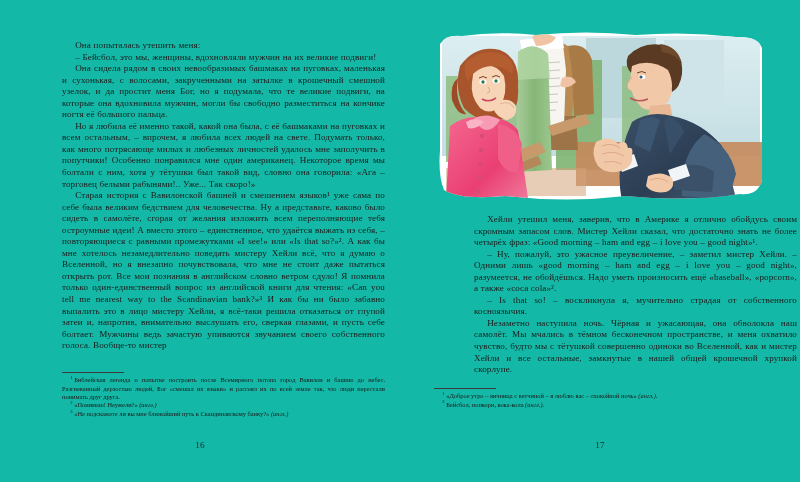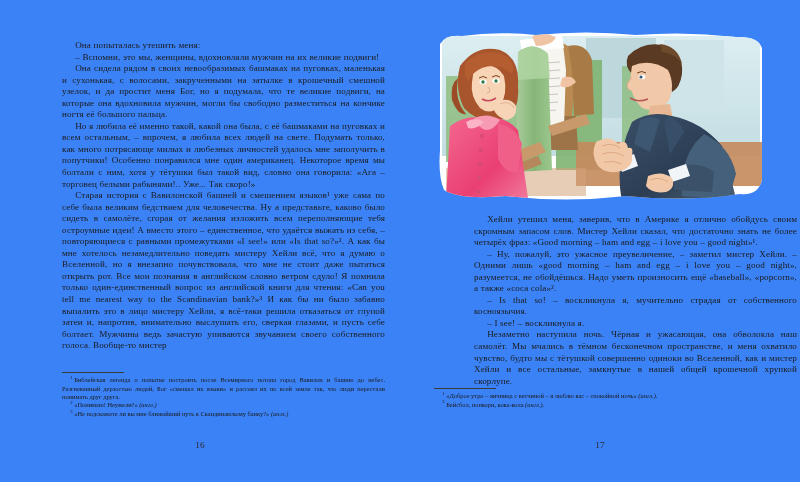--- a/index.html
+++ b/index.html
@@ -14,21 +14,21 @@
     font-family: "Liberation Serif", "DejaVu Serif", serif;
     color: #1b1b1b;
     overflow: hidden;
   }
 
   .spread {
     position: relative;
     width: 800px;
     height: 482px;
     display: flex;
-    background: #3b82f6;
+    background: #14b8a6;
   }
 
   .page {
     position: relative;
     width: 400px;
     height: 482px;
     box-sizing: border-box;
   }
 
   
@@ -116,21 +116,21 @@
 </style>
 </head>
 <body>
 
 <div class="spread">
 
   <div class="page page-left">
 
     <div class="text-col">
       <p class="body">Она попыталась утешить меня:</p>
-      <p class="body">– Вспомни, это мы, женщины, вдохновляли мужчин на их великие подвиги!</p>
+      <p class="body">– Бейсбол, это мы, женщины, вдохновляли мужчин на их великие подвиги!</p>
       <p class="body">Она сидела рядом в своих невообразимых башмаках на пуговках, маленькая и сухонькая, с волосами, закрученными на затылке в крошечный смешной узелок, и да простит меня Бог, но я подумала, что те великие подвиги, на которые она вдохновила мужчин, могли бы свободно разместиться на кончике ногтя её большого пальца.</p>
       <p class="body">Но я любила её именно такой, какой она была, с её башмаками на пуговках и всем остальным, – впрочем, я любила всех людей на свете. Подумать только, как много потрясающе милых и любезных личностей удалось мне заполучить в попутчики! Особенно понравился мне один американец. Некоторое время мы болтали с ним, хотя у тётушки был такой вид, словно она говорила: «Ага – торговец белыми рабынями!.. Уже... Так скоро!»</p>
       <p class="body">Старая история с Вавилонской башней и смешением языков¹ уже сама по себе была великим бедствием для человечества. Ну а представьте, каково было сидеть в самолёте, сгорая от желания изложить всем переполняющие тебя остроумные идеи! А вместо этого – единственное, что удаётся выжать из себя, – повторяющиеся с равными промежутками «I see!» или «Is that so?»². А как бы мне хотелось незамедлительно поведать мистеру Хейли всё, что я думаю о Вселенной, но я внезапно почувствовала, что мне не стоит даже пытаться открыть рот. Все мои познания в английском словно ветром сдуло! Я помнила только один-единственный вопрос из английской книги для чтения: «Can you tell me nearest way to the Scandinavian bank?»³ И как бы ни было забавно выпалить это в лицо мистеру Хейли, я всё-таки решила отказаться от глупой затеи и, напротив, внимательно выслушать его, сверкая глазами, и пусть себе болтает. Мужчины ведь зачастую упиваются звучанием своего собственного голоса. Вообще-то мистер</p>
     </div>
 
     <div class="footnotes">
       <div class="fn-rule"></div>
       <p class="fn">
         <span class="fn-mark">1</span><span>Библейская легенда о попытке построить после Всемирного потопа город Вавилон и башню до небес. Разгневанный дерзостью людей, Бог «смешал их языки» и рассеял их по всей земле так, что люди перестали понимать друг друга.</span>
       </p>
@@ -294,21 +294,20 @@
 
           <rect x="0" y="0" width="330" height="180" fill="none"></rect>
         </g>
       </svg>
     </div>
 
     <div class="text-col">
       <p class="body">Хейли утешил меня, заверив, что в Америке я отлично обойдусь своим скромным запасом слов. Мистер Хейли сказал, что достаточно знать не более четырёх фраз: «Good morning – ham and egg – i love you – good night»¹.</p>
       <p class="body">– Ну, пожалуй, это ужасное преувеличение, – заметил мистер Хейли. – Одними лишь «good morning – ham and egg – i love you – good night», разумеется, не обойдёшься. Надо уметь произносить ещё «baseball», «popcorn», а также «coca cola»².</p>
       <p class="body">– Is that so! – воскликнула я, мучительно страдая от собственного косноязычия.</p>
-      <p class="body">– I see! – воскликнула я.</p>
       <p class="body">Незаметно наступила ночь. Чёрная и ужасающая, она обволокла наш самолёт. Мы мчались в тёмном бесконечном пространстве, и меня охватило чувство, будто мы с тётушкой совершенно одиноки во Вселенной, как и мистер Хейли и все остальные, замкнутые в нашей общей крошечной хрупкой скорлупе.</p>
     </div>
 
     <div class="footnotes">
       <div class="fn-rule"></div>
       <p class="fn">
         <span class="fn-mark">1</span><span>«Доброе утро – яичница с ветчиной – я люблю вас – спокойной ночь»</span>
         <em>(англ.).</em>
       </p>
       <p class="fn">

